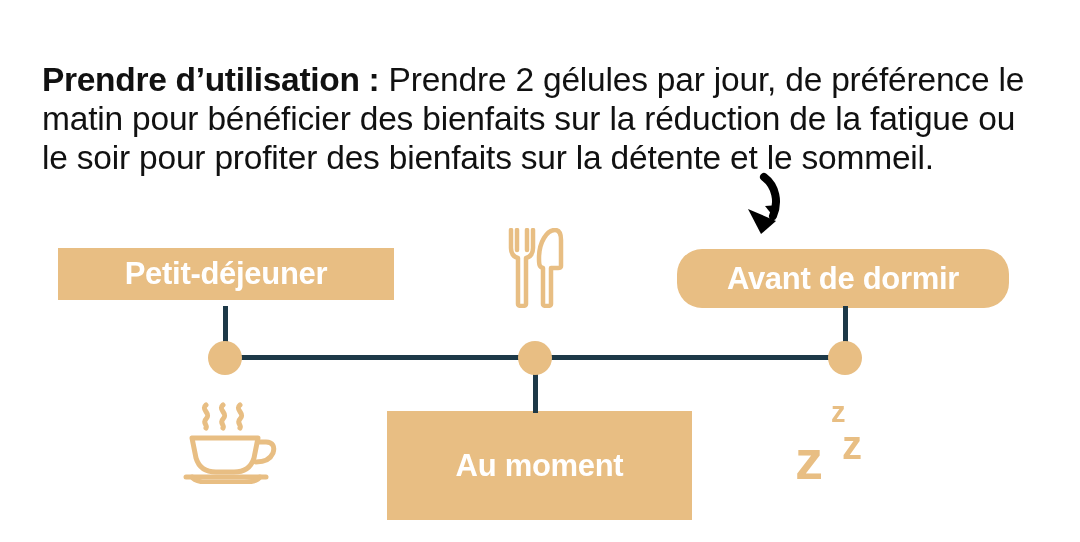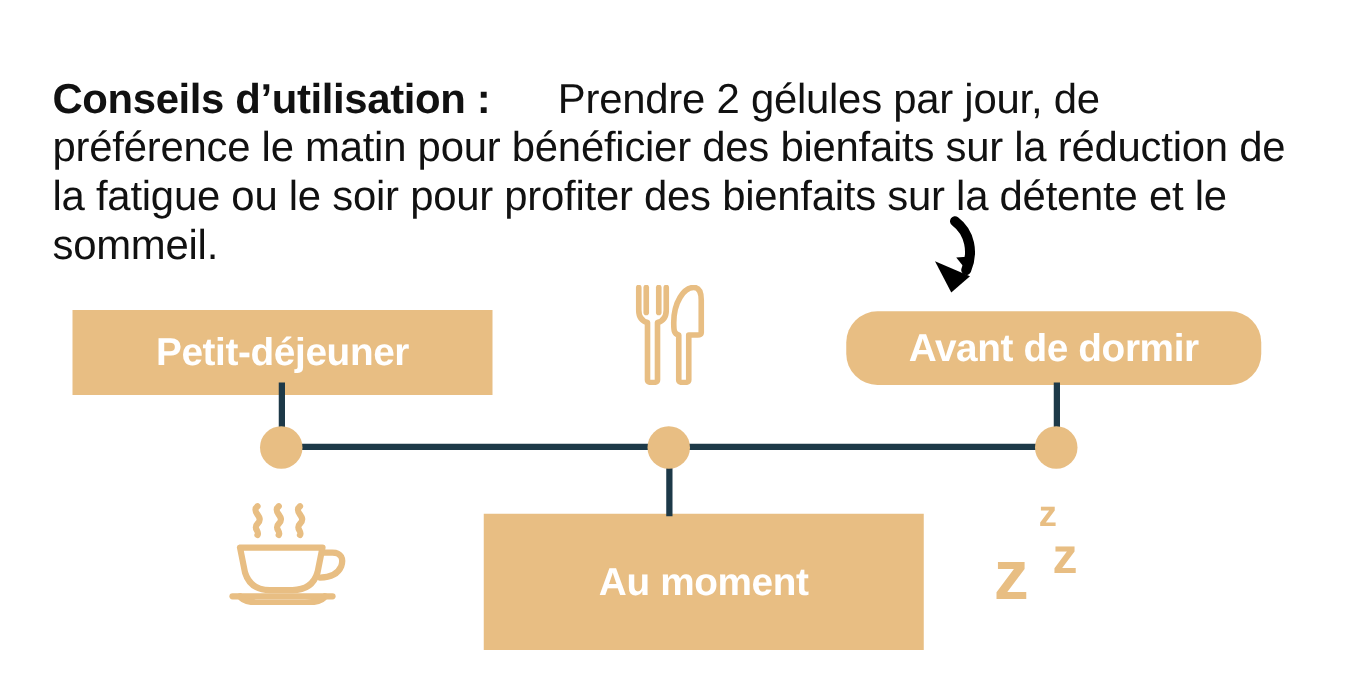--- a/index.html
+++ b/index.html
@@ -32,21 +32,20 @@
     color: #111111;
     letter-spacing: -0.2px;
     text-align: left;
   }
   .advice-label {
     font-weight: bold;
     letter-spacing: -0.3px;
   }
   .advice-body {
     font-weight: normal;
-    margin-left: 45px;
   }
 
   
   .timeline-axis {
     position: absolute;
     left: 225px;
     top: 355px;
     width: 620px;
     height: 5px;
     background: #1d3948;
@@ -83,35 +82,35 @@
     align-items: center;
     justify-content: center;
     text-align: center;
     box-sizing: border-box;
     letter-spacing: -0.3px;
   }
   .box-breakfast {
     left: 58px;
     top: 248px;
     width: 336px;
-    height: 68px;
+    height: 52px;
     font-size: 31px;
   }
   .box-sleep {
     left: 677px;
     top: 249px;
     width: 332px;
     height: 59px;
     font-size: 31px;
     border-radius: 25px;
   }
   .box-meal {
     left: 387px;
     top: 411px;
-    width: 352px;
+    width: 305px;
     height: 109px;
     font-size: 31px;
     line-height: 41px;
     flex-direction: column;
   }
   .box-meal .meal-line { display: block; }
 
   
   .icon-wrap { position: absolute; }
   .icon-cutlery { left: 505px; top: 228px; width: 62px; height: 80px; }
@@ -129,21 +128,21 @@
   .zzz-small { left: 36px; top: 0px;  font-size: 29px; }
   .zzz-mid   { left: 47px; top: 27px; font-size: 40px; }
   .zzz-large { left: 0px;  top: 34px; font-size: 56px; }
 </style>
 </head>
 <body>
 
 <div id="root">
 
   <p class="advice-paragraph">
-    <span class="advice-label">Conseils d’utilisation :</span><span class="advice-body"> Prendre 2 gélules par jour, de préférence le matin pour bénéficier des bienfaits sur la réduction de la fatigue ou le soir pour profiter des bienfaits sur la détente et le sommeil.</span>
+    <span class="advice-label">Prendre d’utilisation :</span><span class="advice-body"> Prendre 2 gélules par jour, de préférence le matin pour bénéficier des bienfaits sur la réduction de la fatigue ou le soir pour profiter des bienfaits sur la détente et le sommeil.</span>
   </p>
 
   <div class="icon-wrap icon-arrow">
     <svg width="66" height="66" viewBox="0 0 66 66" aria-hidden="true">
       <path d="M29 5 C 41 14, 44 30, 38 44" fill="none" stroke="#000000" stroke-width="8" stroke-linecap="round"></path>
       <path d="M41 49 L 13 37 L 26 62 Z" fill="#000000"></path>
       <path d="M38 44 L 44 33 L 30 34 Z" fill="#000000"></path>
     </svg>
   </div>
 

